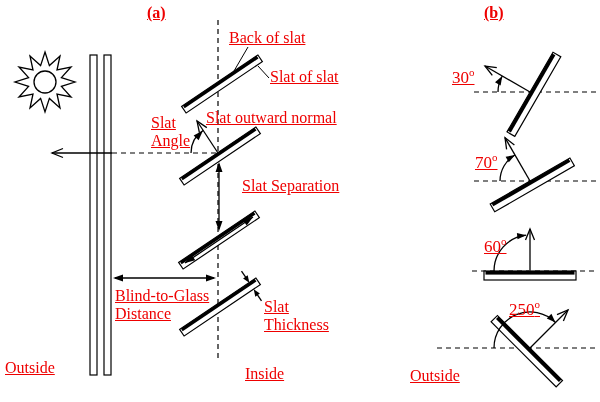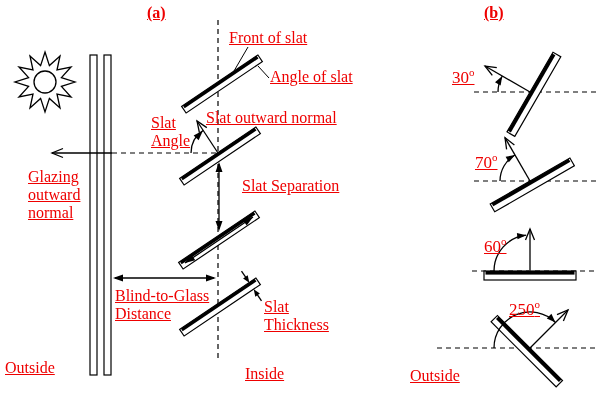--- a/index.html
+++ b/index.html
@@ -149,28 +149,25 @@
       </g>
       <line class="ln" x1="530" y1="348" x2="568" y2="310"></line>
       <polyline class="ln" points="563.4,321 568,310 557,314.6"></polyline>
       <path class="ln" d="M 494 348 A 36 36 0 0 1 555.5 322.5"></path>
       <polygon class="head" points="555.5,322.5 546.8,318.4 551.4,313.8"></polygon>
     </g>
   </g>
 </svg>
 
 <div class="lbl title" style="left:147px;top:4px">(a)</div>
-<div class="lbl" style="left:229px;top:29px">Front of slat</div>
-<div class="lbl" style="left:270px;top:68px">Angle of slat</div>
+<div class="lbl" style="left:229px;top:29px">Back of slat</div>
+<div class="lbl" style="left:270px;top:68px">Slat of slat</div>
 <div class="lbl" style="left:206px;top:109px">Slat outward normal</div>
 <div class="lbl" style="left:151px;top:114px">Slat
 Angle</div>
-<div class="lbl" style="left:28px;top:168px">Glazing
-outward
-normal</div>
 <div class="lbl" style="left:242px;top:177px">Slat Separation</div>
 <div class="lbl" style="left:115px;top:287px">Blind-to-Glass
 Distance</div>
 <div class="lbl" style="left:264px;top:298px">Slat
 Thickness</div>
 <div class="lbl" style="left:5px;top:359px">Outside</div>
 <div class="lbl" style="left:245px;top:365px">Inside</div>
 
 <div class="lbl title" style="left:484px;top:4px">(b)</div>
 <div class="lbl angle" style="left:452px;top:69px"><span>30</span><sup>o</sup></div>

